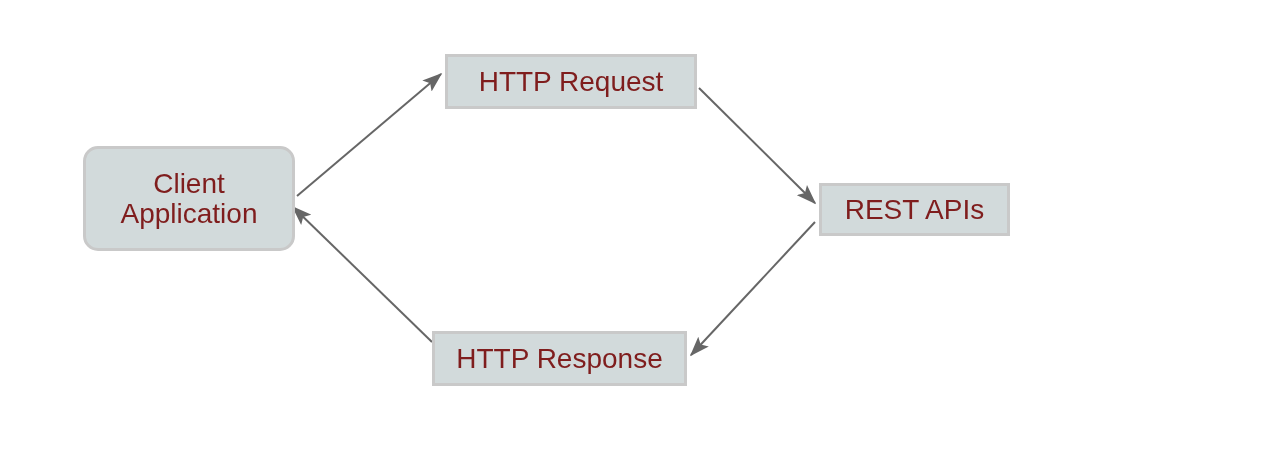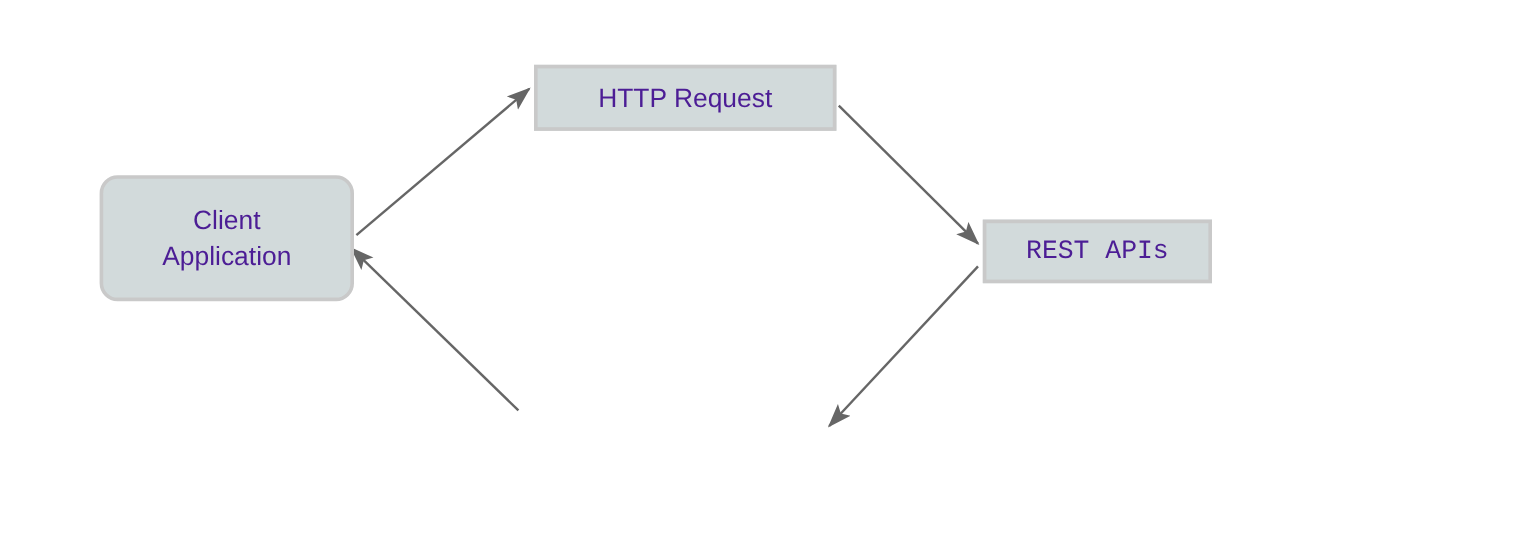--- a/index.html
+++ b/index.html
@@ -28,22 +28,22 @@
   }
   .node {
     position: absolute;
     box-sizing: border-box;
     background: #d2dadb;
     border: 3px solid #c9c9c9;
     display: flex;
     align-items: center;
     justify-content: center;
     text-align: center;
-    color: #4c1d95;
-    font-size: 22px;
+    color: #7f1d1d;
+    font-size: 28px;
     line-height: 30px;
     font-family: "Liberation Sans", sans-serif;
     white-space: pre-line;
   }
   
   #node-client {
     left: 83px;
     top: 146px;
     width: 212px;
     height: 105px;
@@ -71,21 +71,20 @@
     height: 121px;
     z-index: 1;
   }
   
   #node-rest-apis {
     left: 819px;
     top: 183px;
     width: 191px;
     height: 53px;
     z-index: 2;
-    font-family: Liberation Mono, monospace;
   }
 </style>
 </head>
 <body>
 
 <div id="canvas">
 
   <svg id="edges" viewBox="0 0 1280 459" xmlns="http://www.w3.org/2000/svg">
     <defs>
       <marker id="arrowhead" markerWidth="10" markerHeight="8" refX="9.2" refY="4" orient="auto" markerUnits="strokeWidth">
@@ -101,16 +100,17 @@
 
     <line x1="432" y1="342" x2="293" y2="207" stroke="#666666" stroke-width="2" marker-end="url(#arrowhead)"></line>
   </svg>
 
 
   <div class="node" id="node-client">Client
 Application</div>
 
   <div class="node" id="node-http-request">HTTP Request</div>
 
+  <div class="node" id="node-http-response">HTTP Response</div>
 
   <div class="node" id="node-rest-apis">REST APIs</div>
 
 </div>
 
 </body></html>

